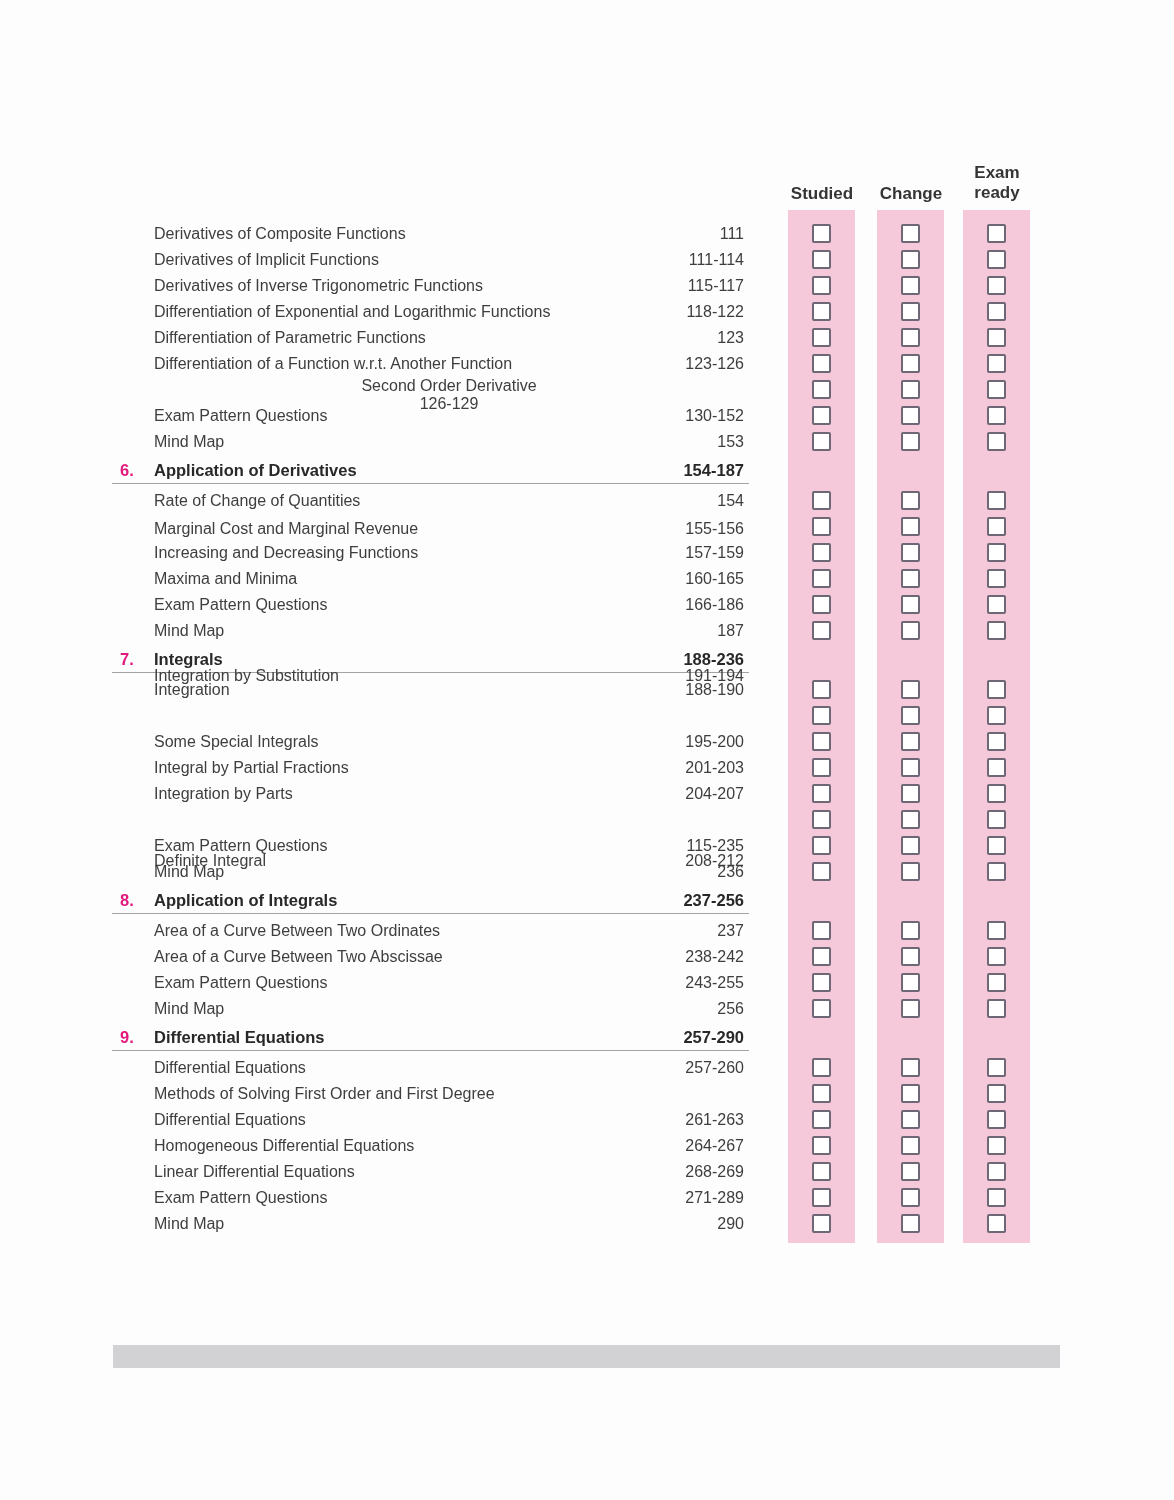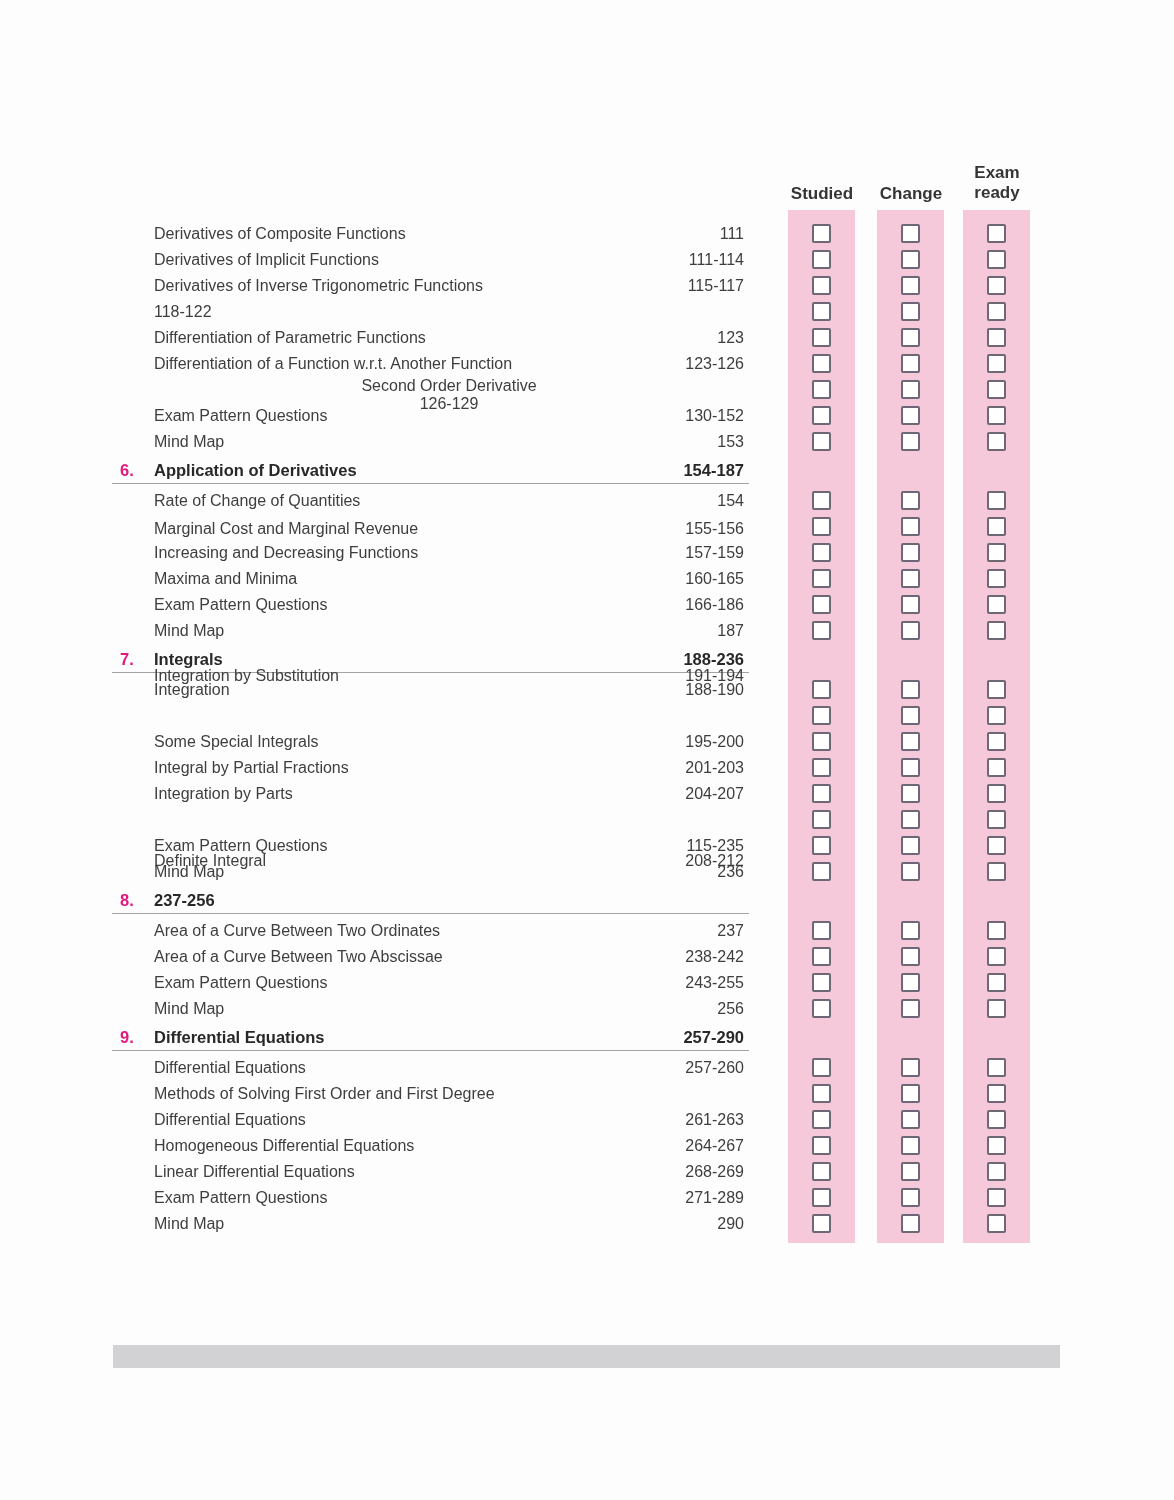--- a/index.html
+++ b/index.html
@@ -81,20 +81,21 @@
       <div class="cbx" style="left: 901px; top: 250px;"></div>
       <div class="cbx" style="left: 987px; top: 250px;"></div>
       <div class="row-item" style="top: 273px;">
         <span class="lbl">Derivatives of Inverse Trigonometric Functions</span>
         <span class="pgs">115-117</span>
       </div>
       <div class="cbx" style="left: 812px; top: 276px;"></div>
       <div class="cbx" style="left: 901px; top: 276px;"></div>
       <div class="cbx" style="left: 987px; top: 276px;"></div>
       <div class="row-item" style="top: 299px;">
+        <span class="lbl">Differentiation of Exponential and Logarithmic Functions</span>
         <span class="pgs">118-122</span>
       </div>
       <div class="cbx" style="left: 812px; top: 302px;"></div>
       <div class="cbx" style="left: 901px; top: 302px;"></div>
       <div class="cbx" style="left: 987px; top: 302px;"></div>
       <div class="row-item" style="top: 325px;">
         <span class="lbl">Differentiation of Parametric Functions</span>
         <span class="pgs">123</span>
       </div>
       <div class="cbx" style="left: 812px; top: 328px;"></div>
@@ -233,20 +234,21 @@
       <div class="cbx" style="left: 987px; top: 836px;"></div>
       <div class="row-item" style="top: 859px;">
         <span class="lbl">Mind Map</span>
         <span class="pgs">236</span>
       </div>
       <div class="cbx" style="left: 812px; top: 862px;"></div>
       <div class="cbx" style="left: 901px; top: 862px;"></div>
       <div class="cbx" style="left: 987px; top: 862px;"></div>
       <div class="row-heading" style="top: 887px;">
         <span class="num">8.</span>
+        <span class="ttl">Application of Integrals</span>
         <span class="pgs">237-256</span>
       </div>
       <div class="rule" style="top: 913px;"></div>
       <div class="row-item" style="top: 918px;">
         <span class="lbl">Area of a Curve Between Two Ordinates</span>
         <span class="pgs">237</span>
       </div>
       <div class="cbx" style="left: 812px; top: 921px;"></div>
       <div class="cbx" style="left: 901px; top: 921px;"></div>
       <div class="cbx" style="left: 987px; top: 921px;"></div>

